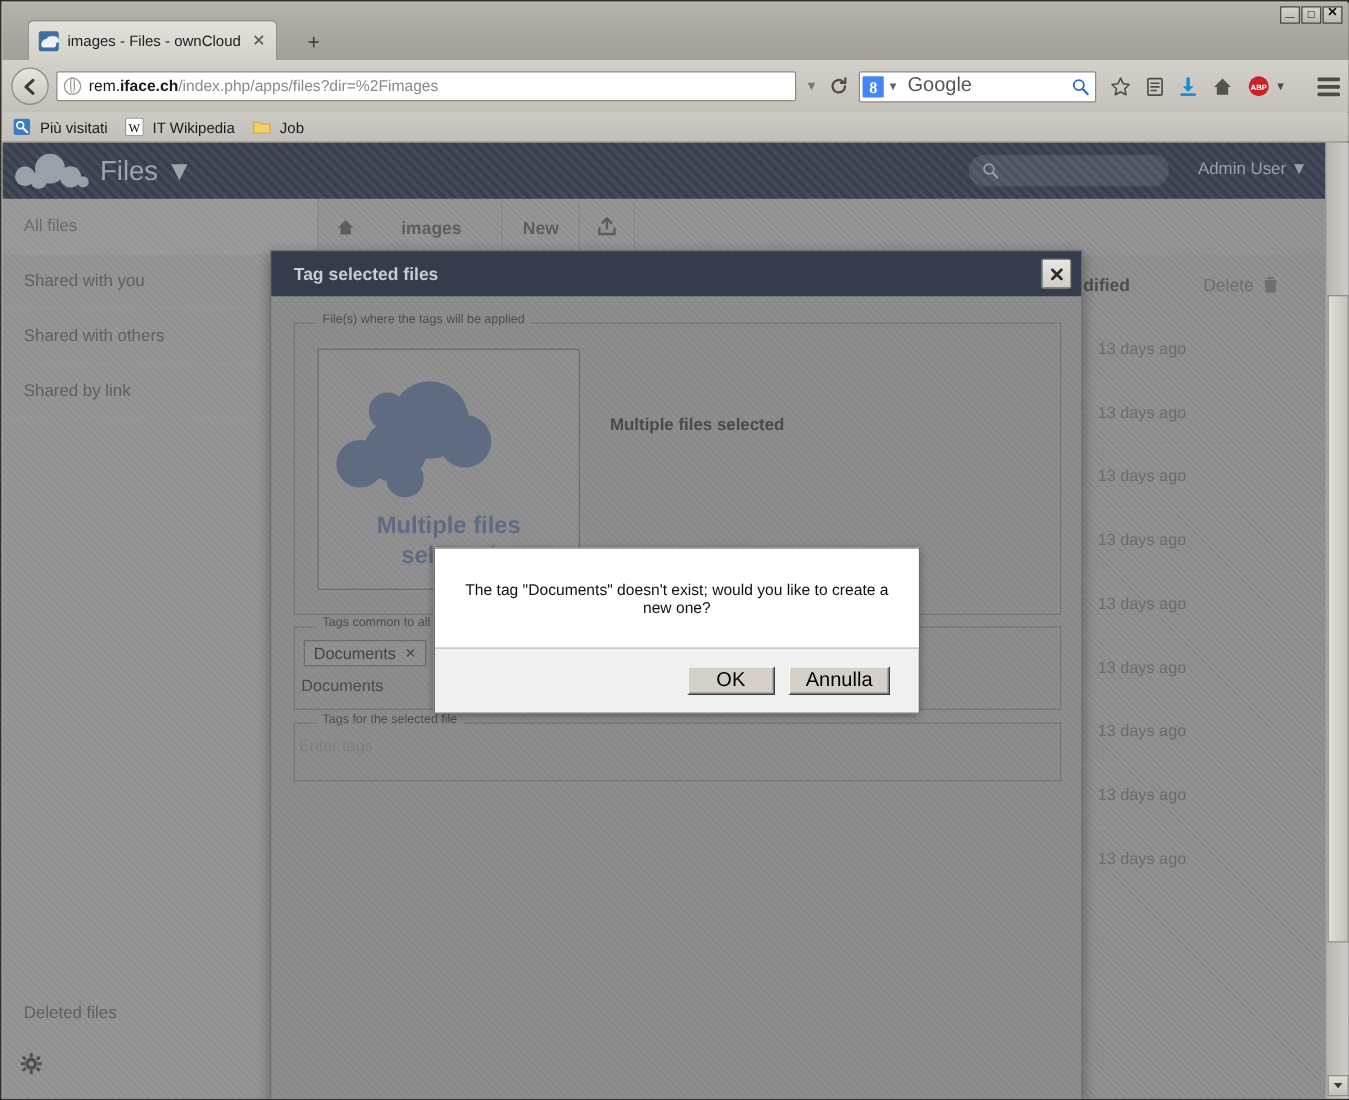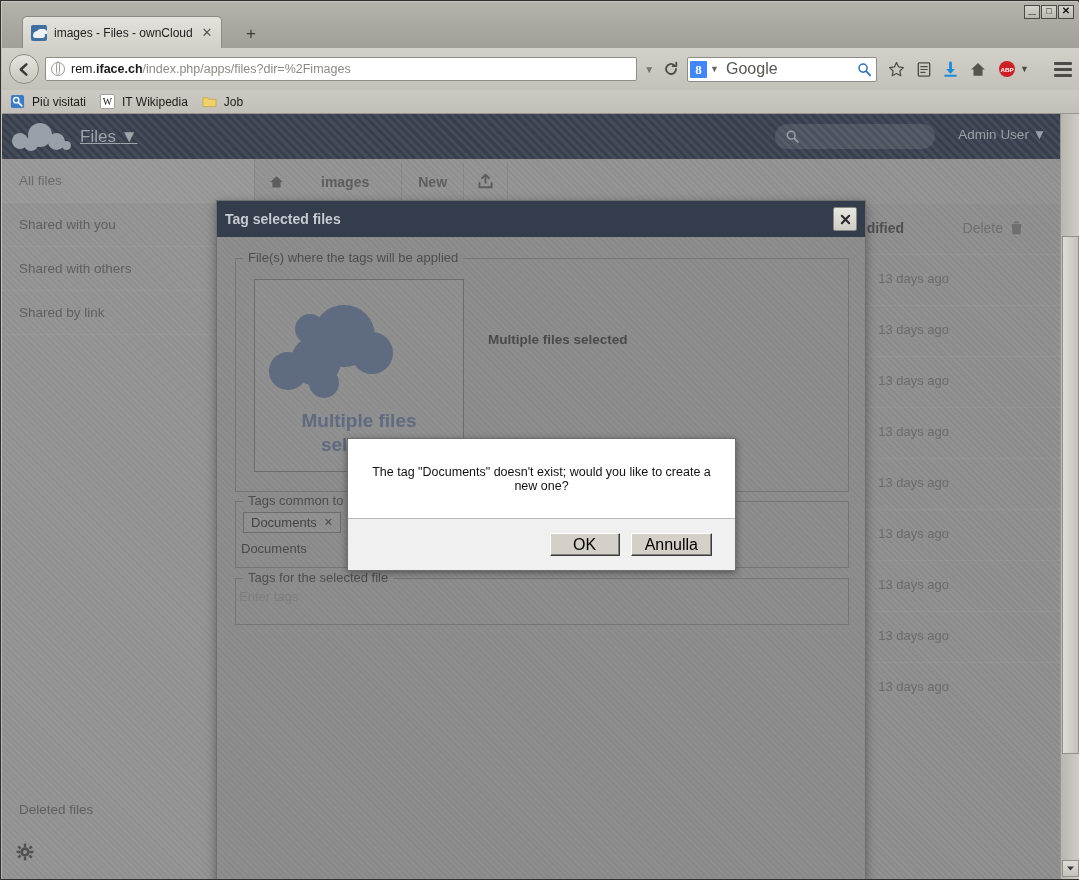--- a/index.html
+++ b/index.html
@@ -145,21 +145,21 @@
   }
   #oc-header {
     position: absolute; left: 0; top: 0; width: 1058px; height: 45px;
     background: #3a4150;
     background-image: repeating-linear-gradient(45deg,
        rgba(255,255,255,.05) 0 3px, rgba(0,0,0,.04) 3px 6px);
     display: flex; align-items: center;
   }
   #oc-logo { position: relative; width: 66px; height: 32px; margin-left: 8px; flex: 0 0 66px; }
   #oc-logo .c { position: absolute; border-radius: 50%; background: #9aa0a8; }
-  #oc-appname { font-size: 17px; color: #9fa4aa; margin-left: 4px; text-decoration: underline; }
+  #oc-appname { font-size: 22px; color: #9fa4aa; margin-left: 4px; }
   #oc-search {
     position: absolute; right: 125px; top: 10px; width: 160px; height: 25px;
     background: rgba(255,255,255,.10); border-radius: 13px;
     display: flex; align-items: center; padding-left: 10px;
   }
   #oc-user { position: absolute; right: 14px; top: 13px; font-size: 13.5px; color: #9aa0a7; cursor: pointer; }
 
   
   #oc-side {
     position: absolute; left: 0; top: 45px; width: 253px; height: 720px;
@@ -234,36 +234,36 @@
   #tagdlg {
     position: absolute; left: 214px; top: 86px; width: 650px; height: 707px;
     background: #8b8b8b;
     background-image: repeating-linear-gradient(45deg,
        rgba(255,255,255,.025) 0 2px, rgba(0,0,0,.015) 2px 4px);
     border: 1px solid #6f6f6f;
     box-shadow: 0 3px 10px rgba(0,0,0,.35);
   }
   #tagdlg-head {
     height: 36px; background: #343d4b; display: flex; align-items: center;
-    padding: 0 6px 0 8px; position: relative;
+    padding: 0 6px 0 18px; position: relative;
   }
   #tagdlg-title { font-size: 14px; font-weight: bold; color: #c8ccd2; }
   #tagdlg-close {
     position: absolute; right: 8px; top: 6px; width: 24px; height: 24px;
     background: linear-gradient(to bottom,#e9e7e2,#cfccc5);
     border: 1px solid #8b8882; border-radius: 2px;
     display: flex; align-items: center; justify-content: center;
     font-size: 13px; font-weight: bold; color: #2b2b2b; cursor: pointer;
   }
   .fieldset {
     position: absolute; border: 1px solid #757575;
   }
   .legend {
-    position: absolute; top: -9px; left: 7px; padding: 0 5px;
-    background: #8b8b8b; font-size: 13px; color: #4d4d4d;
+    position: absolute; top: -9px; left: 17px; padding: 0 5px;
+    background: #8b8b8b; font-size: 10px; color: #4d4d4d;
   }
   #fs-files { left: 18px; top: 57px; width: 614px; height: 234px; }
   #preview {
     position: absolute; left: 18px; top: 20px; width: 210px; height: 193px;
     border: 1px solid #6c6c6c; background: rgba(255,255,255,.03);
     overflow: hidden;
   }
   #preview .cloud { position: absolute; border-radius: 50%; background: #5e6b80; }
   #preview-label {
     position: absolute; left: 0; bottom: 14px; width: 100%; text-align: center;

